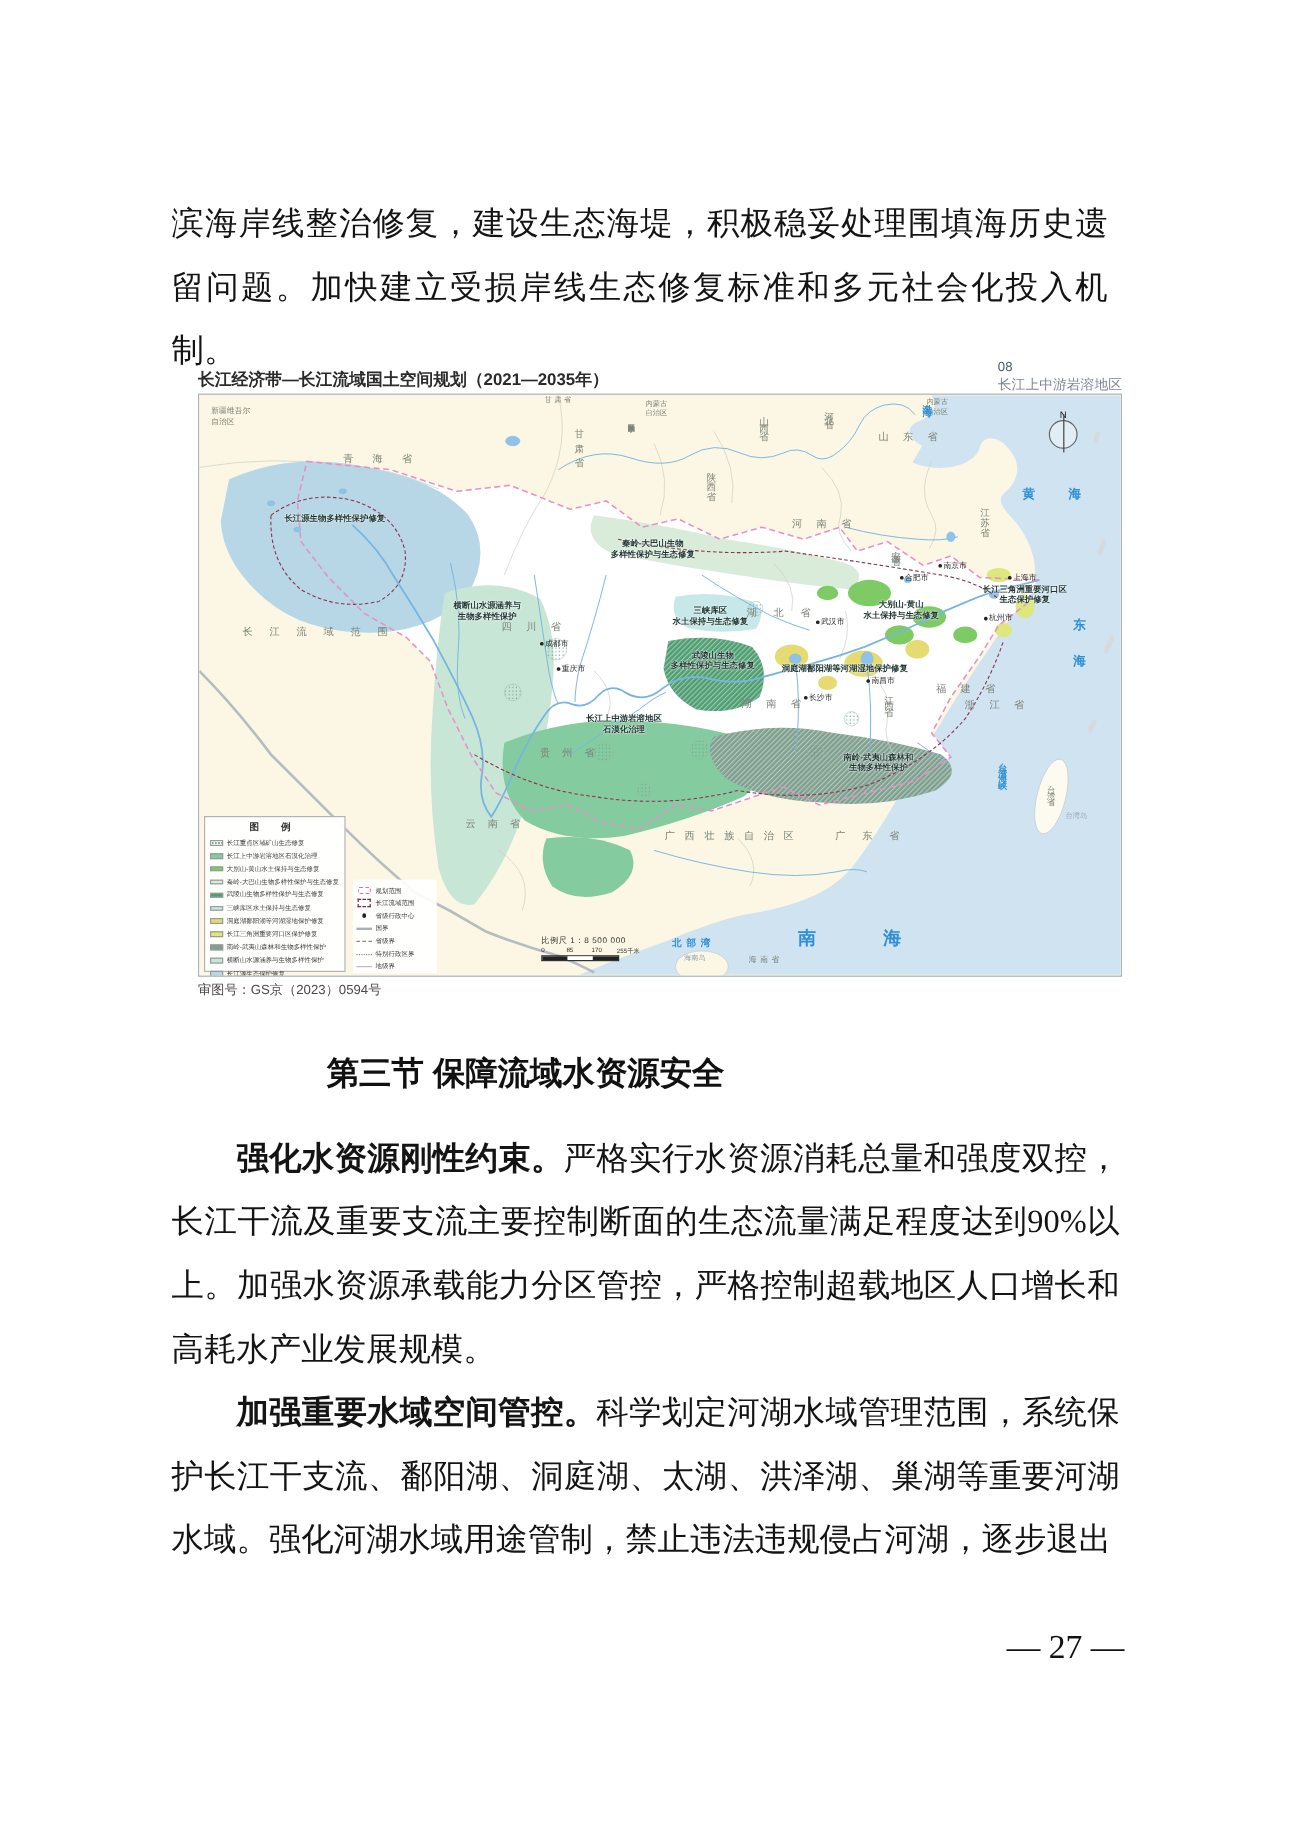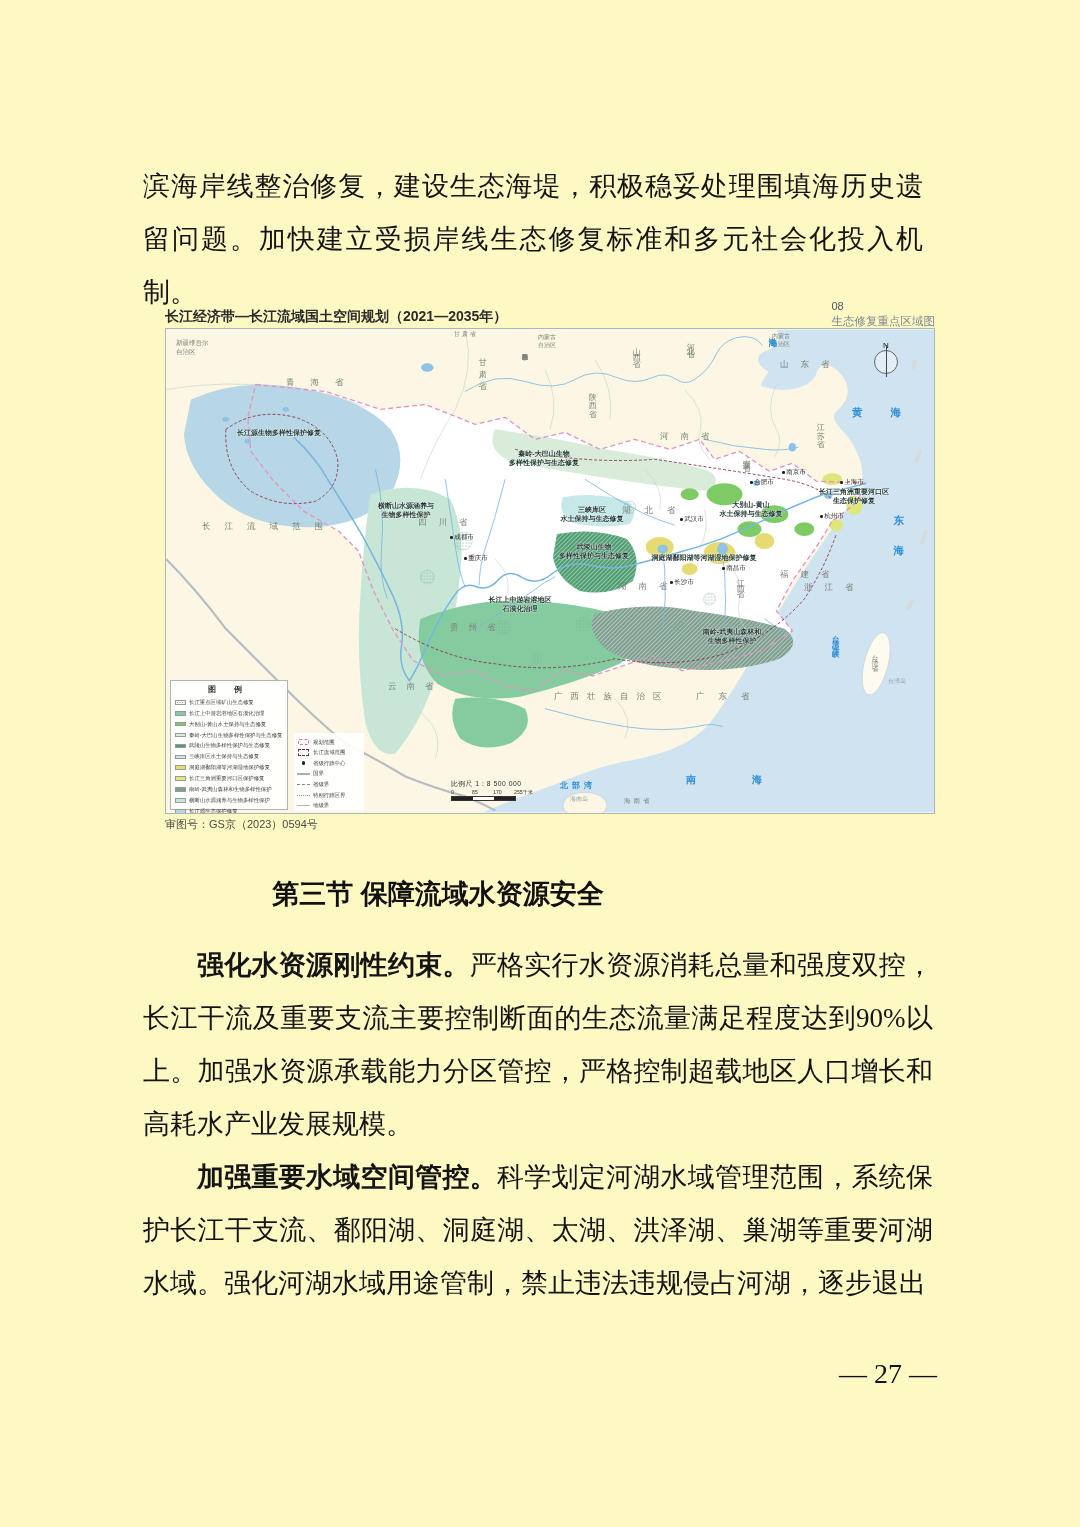--- a/index.html
+++ b/index.html
@@ -1,16 +1,16 @@
 <!DOCTYPE html>
 <html><head>
 <meta charset="utf-8">
 <style>
   html,body{margin:0;padding:0;background:#e8e8e8;}
-  .page{position:relative;width:1080px;height:1527px;background:#fef9c3;margin:0 auto;overflow:hidden;
+  .page{position:relative;width:1080px;height:1527px;background:#ffffff;margin:0 auto;overflow:hidden;
         font-family:"Liberation Serif","DejaVu Serif",serif;color:#1a1a1a;}
   
   .bodytext{position:absolute;left:143px;font-size:27px;line-height:53px;
             text-align:justify;text-justify:inter-character;color:#141414;}
   .bodytext p{margin:0;}
   #intro{top:160px;width:780px;}
   #paras{top:939px;width:790px;}
   #paras p{text-indent:2em;}
   #paras b{font-family:"Liberation Sans","DejaVu Sans",sans-serif;font-weight:700;}
   .section-heading{position:absolute;left:0;top:876px;width:876px;text-align:center;
@@ -86,21 +86,21 @@
 
   <div class="bodytext" id="intro">
     <p>滨海岸线整治修复，建设生态海堤，积极稳妥处理围填海历史遗留问题。加快建立受损岸线生态修复标准和多元社会化投入机制。</p>
   </div>
 
   <div class="map-figure">
     <div class="map-header">
       <div class="map-title">长江经济带—长江流域国土空间规划（2021—2035年）</div>
       <div class="map-header-right">
         <div class="map-fig-no">08</div>
-        <div class="map-fig-name">生态修复重点区域图</div>
+        <div class="map-fig-name">长江上中游岩溶地区</div>
       </div>
     </div>
 
     <div class="map-canvas">
       <svg width="768" height="484" viewBox="0 0 770 484">
         <defs>
           <pattern id="mpat" width="3" height="3" patternUnits="userSpaceOnUse">
             <circle cx="1" cy="1" r="0.55" fill="#69a089"></circle>
           </pattern>
           <pattern id="hpat" width="3" height="3" patternUnits="userSpaceOnUse" patternTransform="rotate(45)">
@@ -217,42 +217,42 @@
           <div class="lbl prov" style="left: 288px; top: 1px; font-size: 6px; letter-spacing: 2px;">甘肃省</div>
           <div class="lbl prov vert" style="left: 310px; top: 22px; font-size: 8px; letter-spacing: 12px;">甘肃省</div>
           <div class="lbl prov" style="left: 372px; top: 4px; font-size: 6px;">内蒙古
 自治区</div>
           <div class="lbl prov" style="left: 606px; top: 3px; font-size: 6px;">内蒙古
 自治区</div>
           <div class="lbl prov vert" style="left: 355px; top: 20px; font-size: 6px;">宁夏回族自治区</div>
           <div class="lbl prov vert" style="left: 420px; top: 58px; font-size: 8px; letter-spacing: 8px;">陕西省</div>
           <div class="lbl prov vert" style="left: 464px; top: 12px; font-size: 8px; letter-spacing: 6px;">山西省</div>
           <div class="lbl prov vert" style="left: 518px; top: 8px; font-size: 8px; letter-spacing: 3px;">河北省</div>
-          <div class="lbl prov" style="left: 566px; top: 30px; font-size: 8.5px; letter-spacing: 12px; margin-left: 48px;">山东省</div>
+          <div class="lbl prov" style="left: 566px; top: 30px; font-size: 8.5px; letter-spacing: 12px;">山东省</div>
           <div class="lbl prov" style="left: 494px; top: 102px; font-size: 8.5px; letter-spacing: 12px;">河南省</div>
           <div class="lbl prov vert" style="left: 648px; top: 88px; font-size: 8px; letter-spacing: 8px;">江苏省</div>
           <div class="lbl prov vert" style="left: 574px; top: 124px; font-size: 8px; letter-spacing: 2px;">安徽省</div>
           <div class="lbl prov" style="left: 456px; top: 176px; font-size: 8.5px; letter-spacing: 14px;">湖北省</div>
           <div class="lbl prov" style="left: 638px; top: 206px; font-size: 8.5px; letter-spacing: 12px; margin-top: 47px;">浙江省</div>
           <div class="lbl prov" style="left: 452px; top: 252px; font-size: 8.5px; letter-spacing: 12px;">湖南省</div>
           <div class="lbl prov vert" style="left: 568px; top: 244px; font-size: 8px; letter-spacing: 5px;">江西省</div>
           <div class="lbl prov" style="left: 614px; top: 240px; font-size: 8.5px; letter-spacing: 12px;">福建省</div>
           <div class="lbl prov" style="left: 530px; top: 362px; font-size: 8.5px; letter-spacing: 14px;">广东省</div>
           <div class="lbl prov" style="left: 388px; top: 362px; font-size: 8.5px; letter-spacing: 8px;">广西壮族自治区</div>
           <div class="lbl prov" style="left: 284px; top: 293px; font-size: 8.5px; letter-spacing: 10px;">贵州省</div>
           <div class="lbl prov" style="left: 222px; top: 352px; font-size: 8.5px; letter-spacing: 10px;">云南省</div>
           <div class="lbl prov" style="left: 36px; top: 192px; font-size: 8.5px; letter-spacing: 14px;">长江流域范围</div>
           <div class="lbl prov" style="left: 252px; top: 188px; font-size: 8.5px; letter-spacing: 12px;">四川省</div>
           <div class="lbl prov" style="left: 458px; top: 468px; font-size: 6.5px; letter-spacing: 3px;">海南省</div>
           <div class="lbl prov vert" style="left: 704px; top: 320px; font-size: 7px; letter-spacing: 5px;">台湾省</div>
           <div class="lbl sea vert" style="left: 600px; top: 2px; font-size: 8px; letter-spacing: 2px;">渤海</div>
           <div class="lbl sea" style="left: 686px; top: 76px; font-size: 10.5px; letter-spacing: 28px;">黄海</div>
           <div class="lbl sea vert" style="left: 726px; top: 176px; font-size: 10.5px; letter-spacing: 32px;">东海</div>
           <div class="lbl sea vert" style="left: 664px; top: 300px; font-size: 7.5px; letter-spacing: 5px;">台湾海峡</div>
-          <div class="lbl sea" style="left: 520px; top: 444px; font-size: 10px; letter-spacing: 56px;">南海</div>
+          <div class="lbl sea" style="left: 499px; top: 444px; font-size: 15px; letter-spacing: 56px;">南海</div>
           <div class="lbl sea" style="left: 394px; top: 452px; font-size: 8px; letter-spacing: 4px;">北部湾</div>
           <div class="lbl isl" style="left: 722px; top: 348px;">台湾岛</div>
           <div class="lbl isl" style="left: 404px; top: 466px;">海南岛</div>
           <div class="lbl city" style="left: 284px; top: 204px;">成都市</div>
           <div class="lbl city" style="left: 298px; top: 225px;">重庆市</div>
           <div class="lbl city" style="left: 514px; top: 186px;">武汉市</div>
           <div class="lbl city" style="left: 504px; top: 249px;">长沙市</div>
           <div class="lbl city" style="left: 556px; top: 235px;">南昌市</div>
           <div class="lbl city" style="left: 584px; top: 149px;">合肥市</div>
           <div class="lbl city" style="left: 616px; top: 139px;">南京市</div>

